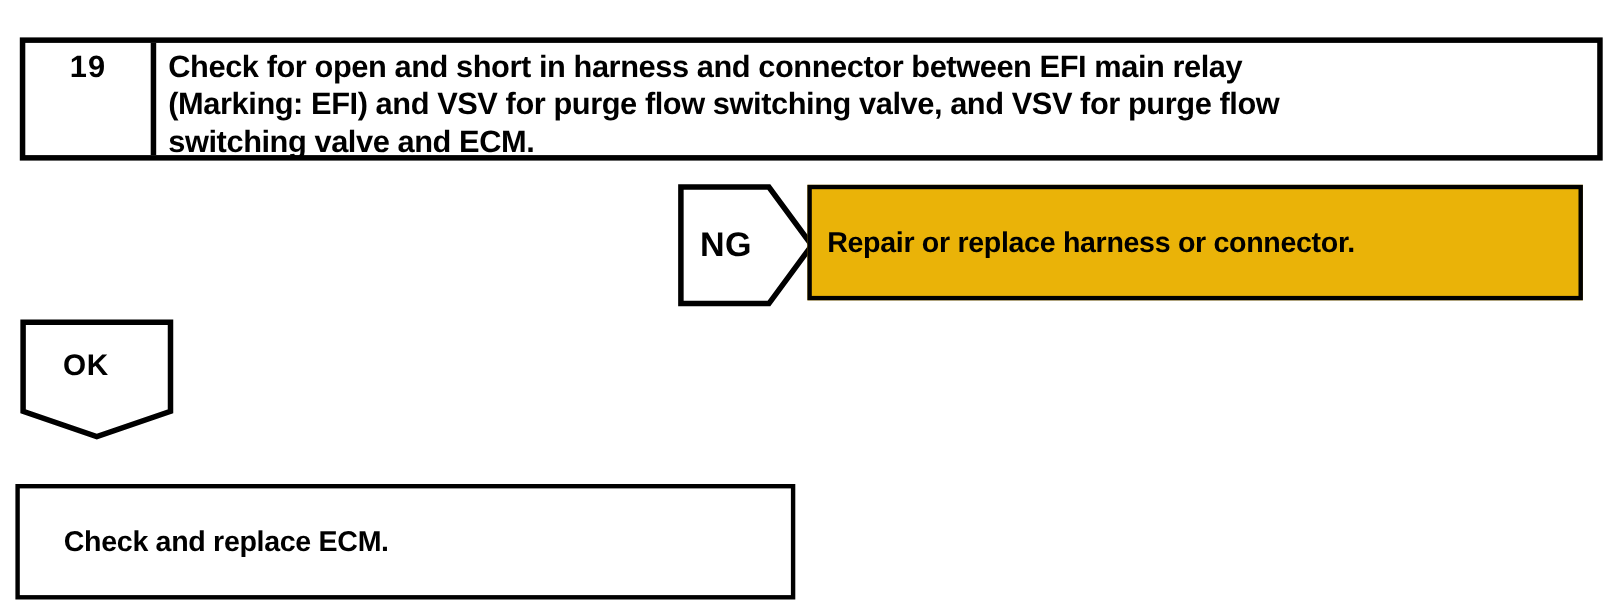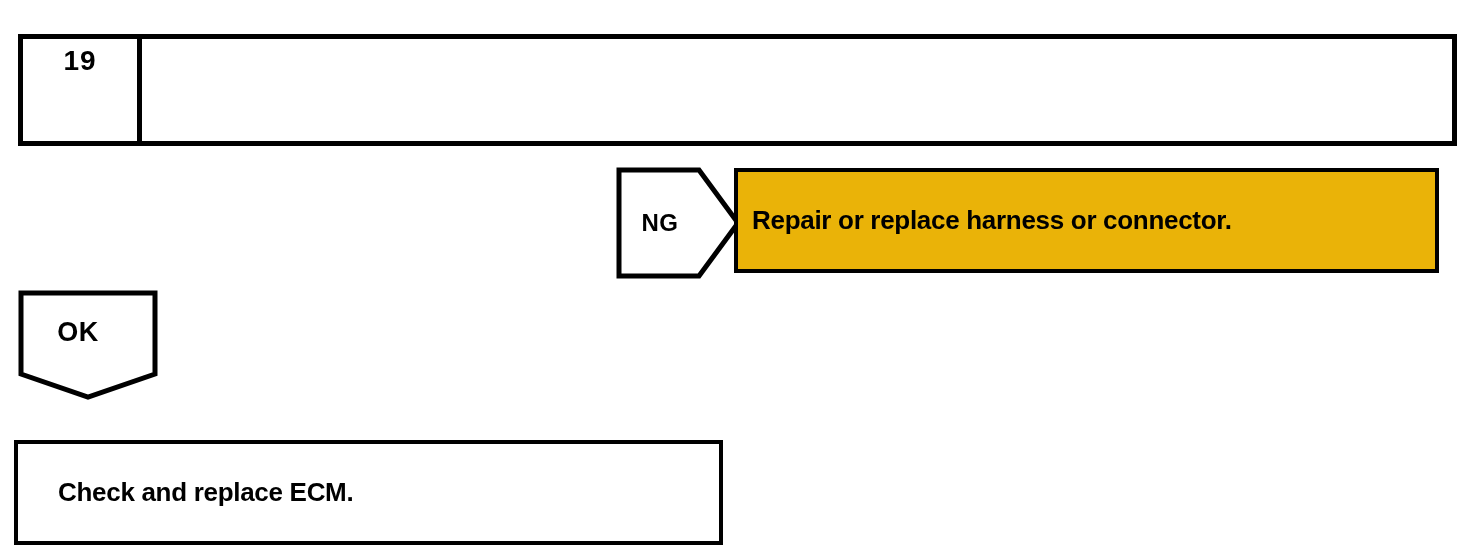--- a/index.html
+++ b/index.html
@@ -42,21 +42,21 @@
     line-height: 34px;
     letter-spacing: -0.4px;
     white-space: nowrap;
   }
 
   
   .ng-shape { left: 615px; top: 166px; width: 128px; height: 114px; }
   .ng-label {
     left: 615px; top: 166px; width: 90px; height: 114px;
     display: flex; align-items: center; justify-content: center;
-    font-size: 24px; letter-spacing: 0.5px;
+    font-size: 31px; letter-spacing: 0.5px;
   }
   .ng-action-box {
     left: 734px; top: 168px;
     width: 705px; height: 105px;
     border: 4px solid #000;
     display: flex; align-items: center;
     padding-left: 14px;
     font-size: 26px;
     letter-spacing: -0.3px;
     background: #eab308;
@@ -80,20 +80,25 @@
     background: #fff;
   }
 
   svg polygon { fill: #ffffff; stroke: #000000; stroke-width: 5; stroke-linejoin: miter; }
 </style>
 </head>
 <body>
 
 <div class="abs question-box">
   <div class="number-cell">19</div>
+  <div class="instruction-cell">
+    <div>Check for open and short in harness and connector between EFI main relay</div>
+    <div>(Marking: EFI) and VSV for purge flow switching valve, and VSV for purge flow</div>
+    <div>switching valve and ECM.</div>
+  </div>
 </div>
 
 <svg class="abs ng-shape" viewBox="0 0 128 114" width="128" height="114">
   <polygon points="4,4 84,4 123,57 84,110 4,110"></polygon>
 </svg>
 <div class="abs ng-label">NG</div>
 
 <div class="abs ng-action-box">
   <span>Repair or replace harness or connector.</span>
 </div>

